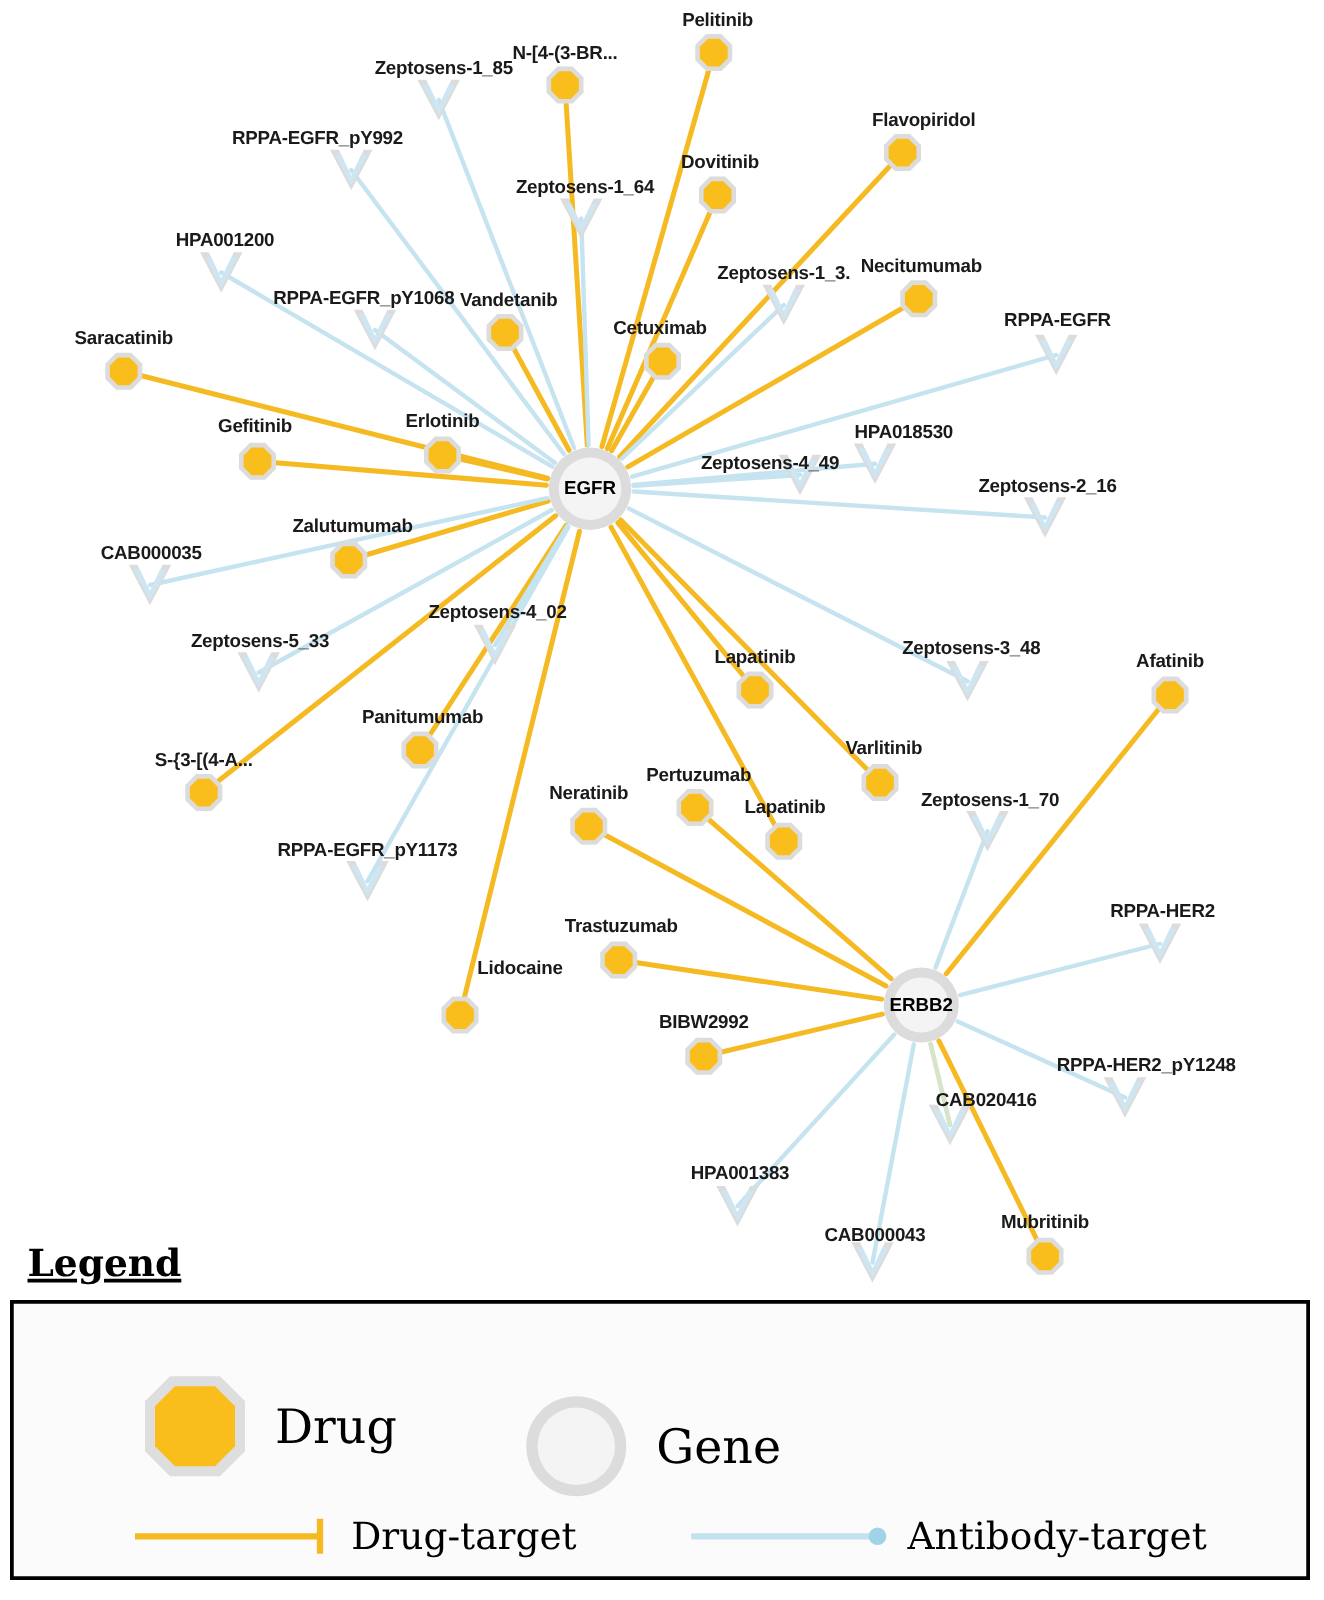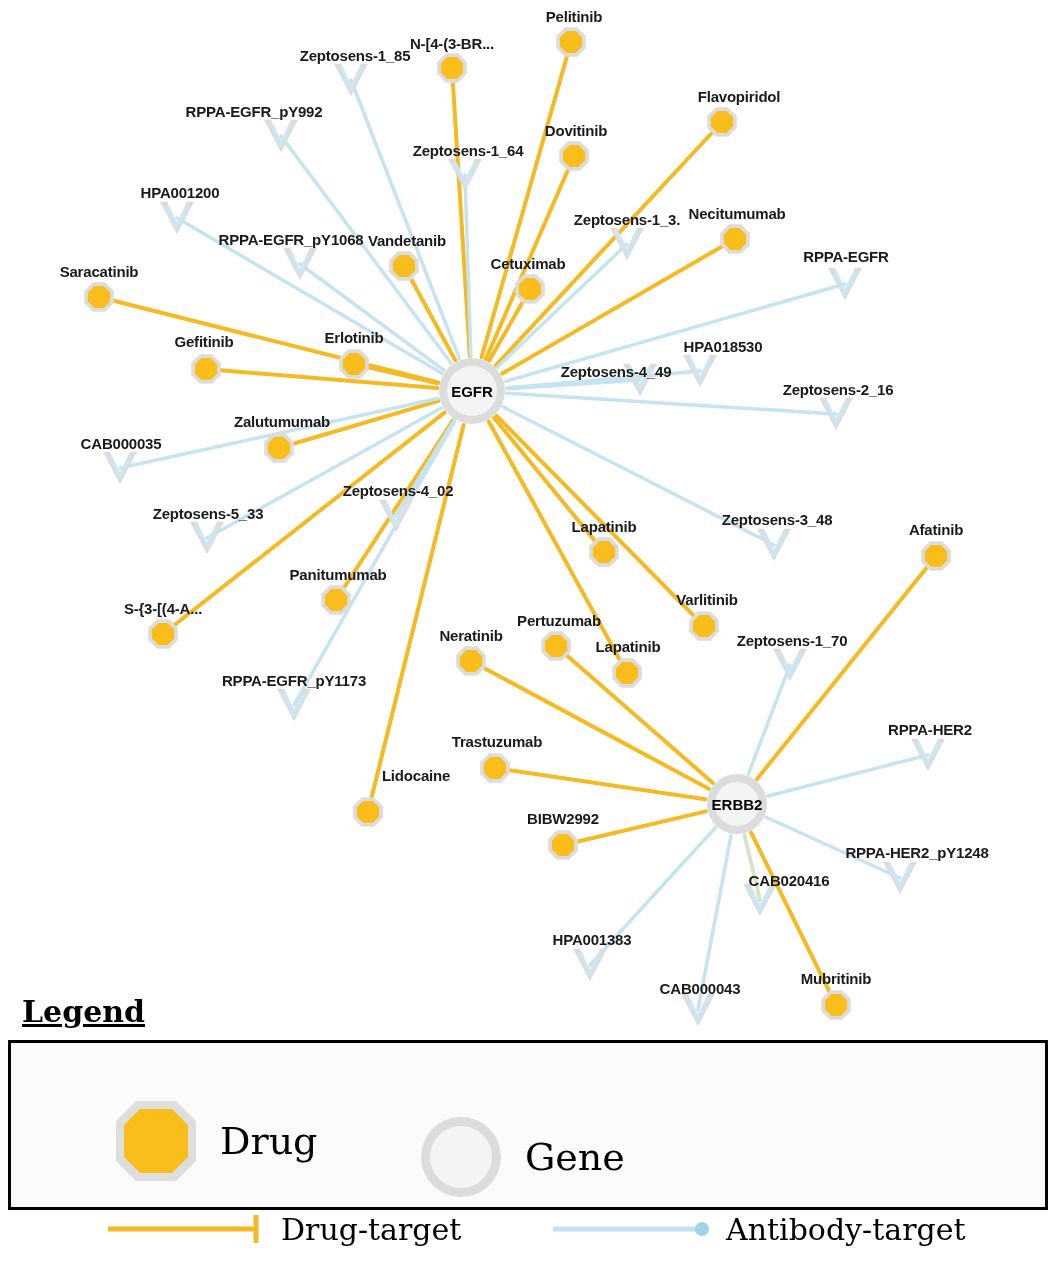--- a/index.html
+++ b/index.html
@@ -51,21 +51,21 @@
     font-size: 30px;
     font-weight: bold;
     color: #000;
     text-decoration: underline;
   }
   #legend-box {
     position: absolute;
     left: 8px;
     top: 1040px;
     width: 1040px;
-    height: 170px;
+    height: 224px;
     border: 3px solid #000;
     background: #fbfbfb;
     box-sizing: border-box;
   }
   .legend-row1 {
     position: absolute;
     top: 48px;
     left: 0;
     width: 100%;
     height: 110px;

